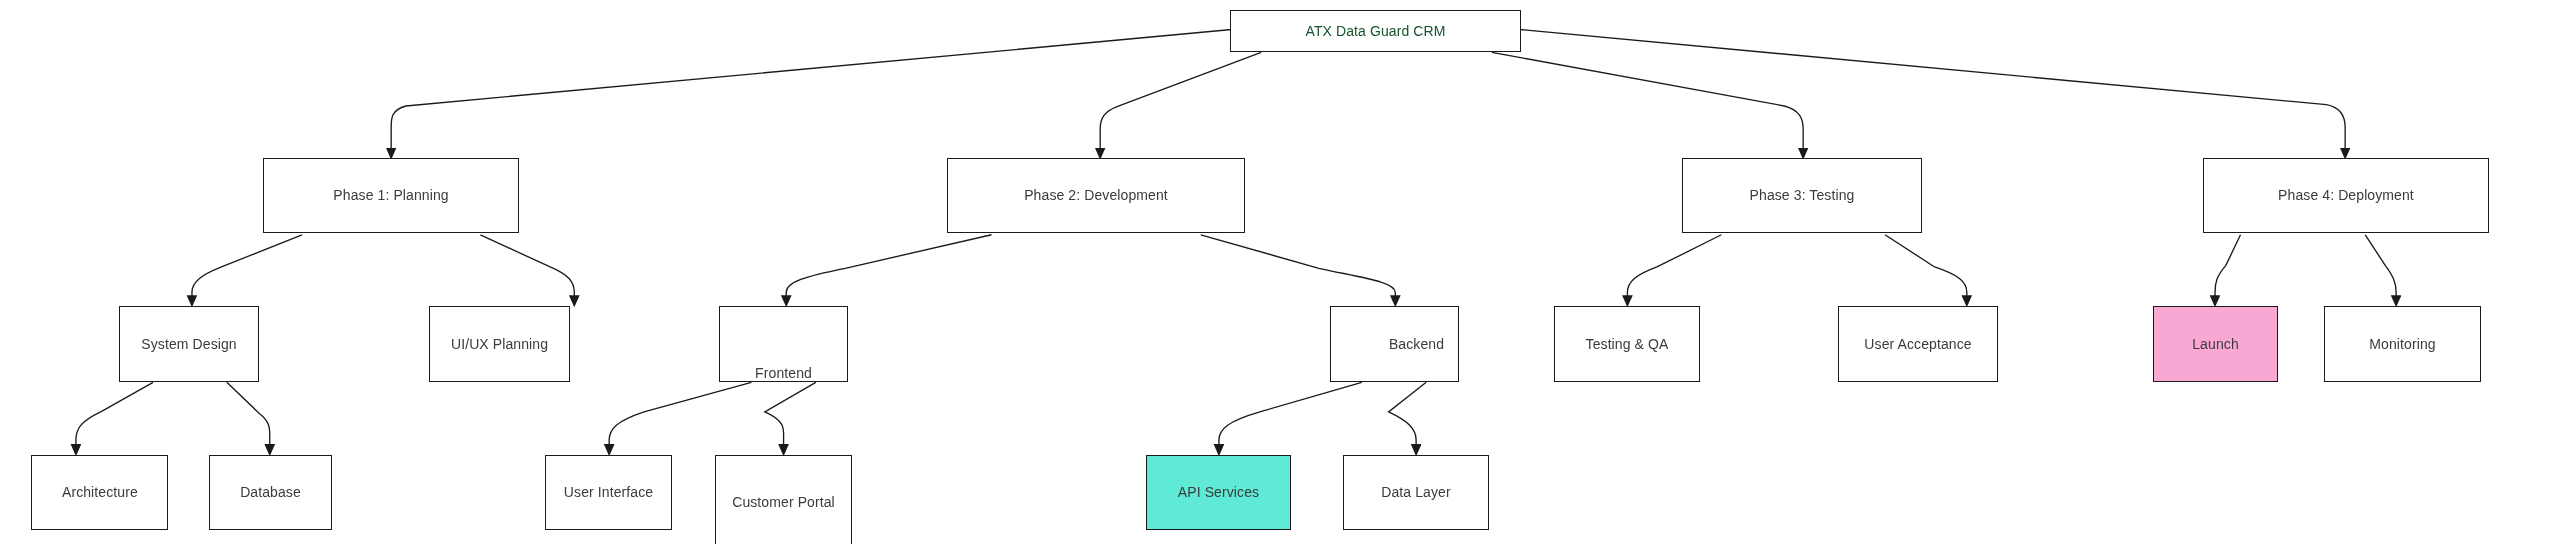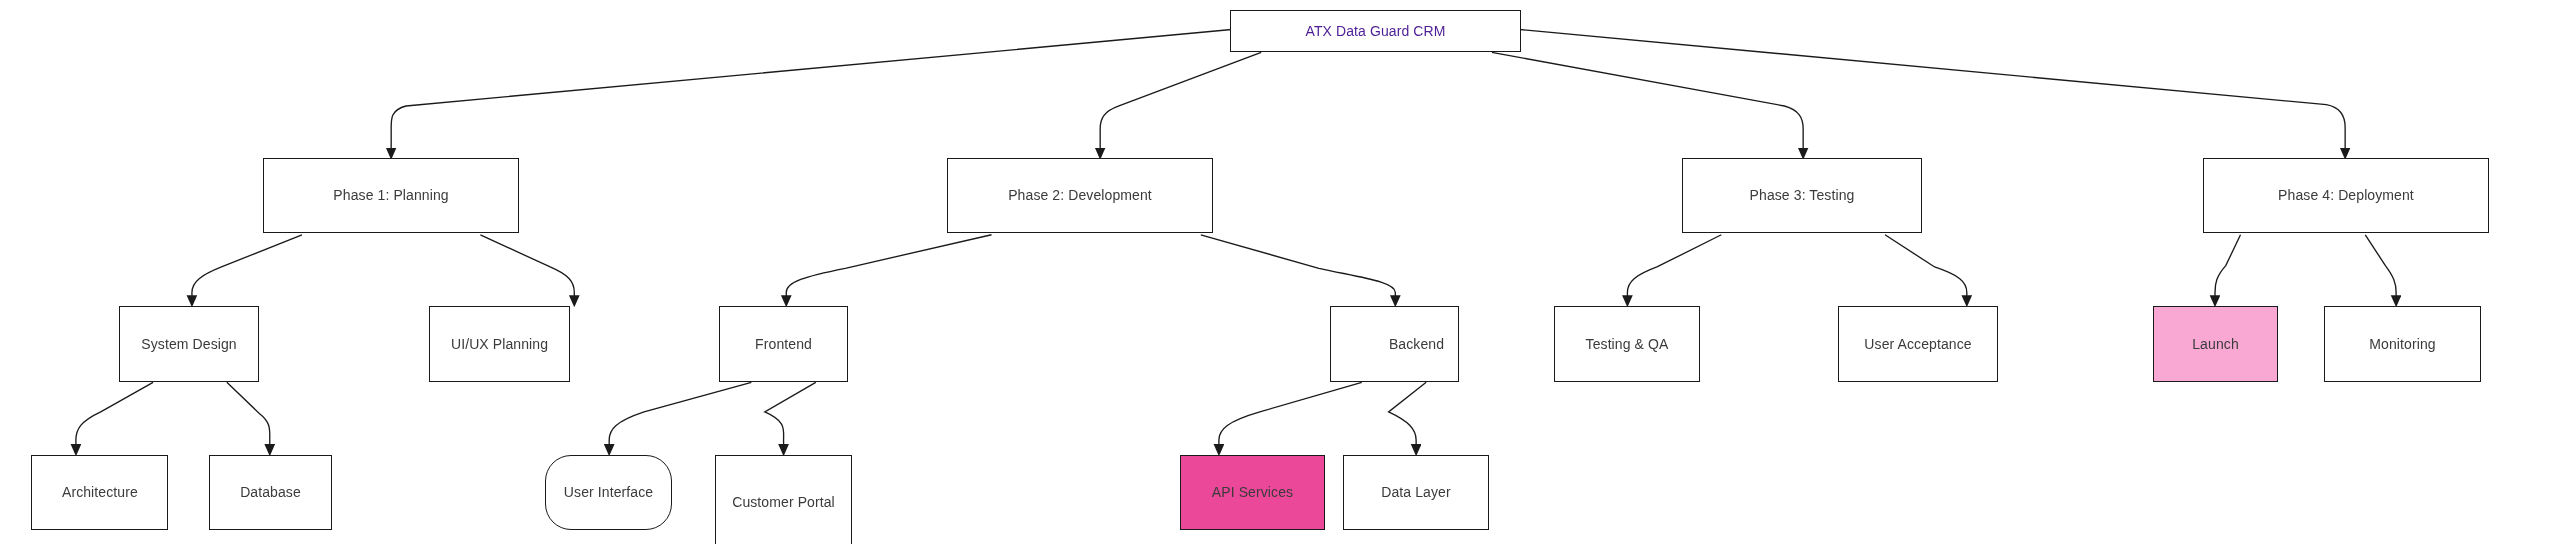--- a/index.html
+++ b/index.html
@@ -72,41 +72,41 @@
         <path d="M 338,570 L 386,616 C 404,630 402,640 402,656 L 402,664" fill="none" stroke="#1a1a1a" stroke-width="2" marker-end="url(#arrowhead)"></path>
         <path d="M 1120,570 L 960,614 C 918,628 908,640 908,656 L 908,664" fill="none" stroke="#1a1a1a" stroke-width="2" marker-end="url(#arrowhead)"></path>
         <path d="M 1216,570 L 1140,614 C 1172,628 1168,640 1168,656 L 1168,664" fill="none" stroke="#1a1a1a" stroke-width="2" marker-end="url(#arrowhead)"></path>
         <path d="M 2030,570 L 1878,614 C 1830,628 1817,640 1817,656 L 1817,664" fill="none" stroke="#1a1a1a" stroke-width="2" marker-end="url(#arrowhead)"></path>
         <path d="M 2126,570 L 2070,614 C 2100,628 2111,640 2111,656 L 2111,664" fill="none" stroke="#1a1a1a" stroke-width="2" marker-end="url(#arrowhead)"></path>
       </g>
   </svg>
 
   <div id="nodes">
       <div class="node" style="left: 1230px; top: 10px; width: 291px; height: 42px; background: rgb(255, 255, 255); border-color: rgb(26, 26, 26);">
-        <span class="node-label" style="color: #4c1d95;">ATX Data Guard CRM</span>
+        <span class="node-label" style="color: #14532d;">ATX Data Guard CRM</span>
       </div>
       <div class="node" style="left: 263px; top: 158px; width: 256px; height: 75px; background: rgb(255, 255, 255); border-color: rgb(26, 26, 26);">
         <span class="node-label" style="color: rgb(59, 59, 59);">Phase 1: Planning</span>
       </div>
-      <div class="node" style="left: 947px; top: 158px; width: 266px; height: 75px; background: rgb(255, 255, 255); border-color: rgb(26, 26, 26);">
+      <div class="node" style="left: 947px; top: 158px; width: 298px; height: 75px; background: rgb(255, 255, 255); border-color: rgb(26, 26, 26);">
         <span class="node-label" style="color: rgb(59, 59, 59);">Phase 2: Development</span>
       </div>
       <div class="node" style="left: 1682px; top: 158px; width: 240px; height: 75px; background: rgb(255, 255, 255); border-color: rgb(26, 26, 26);">
         <span class="node-label" style="color: rgb(59, 59, 59);">Phase 3: Testing</span>
       </div>
       <div class="node" style="left: 2203px; top: 158px; width: 286px; height: 75px; background: rgb(255, 255, 255); border-color: rgb(26, 26, 26);">
         <span class="node-label" style="color: rgb(59, 59, 59);">Phase 4: Deployment</span>
       </div>
       <div class="node" style="left: 119px; top: 306px; width: 140px; height: 76px; background: rgb(255, 255, 255); border-color: rgb(26, 26, 26);">
         <span class="node-label" style="color: rgb(59, 59, 59);">System Design</span>
       </div>
       <div class="node" style="left: 429px; top: 306px; width: 141px; height: 76px; background: rgb(255, 255, 255); border-color: rgb(26, 26, 26);">
         <span class="node-label" style="color: rgb(59, 59, 59);">UI/UX Planning</span>
       </div>
-      <div class="node" style="left: 719px; top: 306px; width: 129px; height: 76px; background: rgb(255, 255, 255); border-color: rgb(26, 26, 26);">
+      <div class="node" style="left: 719px; top: 306px; width: 129px; height: 76px; background: rgb(255, 255, 255); border-color: rgb(26, 26, 26); align-items: flex-end;">
         <span class="node-label" style="color: rgb(59, 59, 59);">Frontend</span>
       </div>
       <div class="node" style="left: 1330px; top: 306px; width: 129px; height: 76px; background: rgb(255, 255, 255); border-color: rgb(26, 26, 26); padding-left: 44px;">
         <span class="node-label" style="color: rgb(59, 59, 59);">Backend</span>
       </div>
       <div class="node" style="left: 1554px; top: 306px; width: 146px; height: 76px; background: rgb(255, 255, 255); border-color: rgb(26, 26, 26);">
         <span class="node-label" style="color: rgb(59, 59, 59);">Testing &amp; QA</span>
       </div>
       <div class="node" style="left: 1838px; top: 306px; width: 160px; height: 76px; background: rgb(255, 255, 255); border-color: rgb(26, 26, 26);">
         <span class="node-label" style="color: rgb(59, 59, 59);">User Acceptance</span>
@@ -116,27 +116,27 @@
       </div>
       <div class="node" style="left: 2324px; top: 306px; width: 157px; height: 76px; background: rgb(255, 255, 255); border-color: rgb(26, 26, 26);">
         <span class="node-label" style="color: rgb(59, 59, 59);">Monitoring</span>
       </div>
       <div class="node" style="left: 7.4px; top: 455px; width: 137px; height: 75px; background: rgb(255, 255, 255); border-color: rgb(26, 26, 26); margin-left: 24px;">
         <span class="node-label" style="color: rgb(59, 59, 59);">Architecture</span>
       </div>
       <div class="node" style="left: 209px; top: 455px; width: 123px; height: 75px; background: rgb(255, 255, 255); border-color: rgb(26, 26, 26);">
         <span class="node-label" style="color: rgb(59, 59, 59);">Database</span>
       </div>
-      <div class="node" style="left: 545px; top: 455px; width: 127px; height: 75px; background: rgb(255, 255, 255); border-color: rgb(26, 26, 26); border-radius: 26px;">
+      <div class="node" style="left: 545px; top: 455px; width: 127px; height: 75px; background: rgb(255, 255, 255); border-color: rgb(26, 26, 26);">
         <span class="node-label" style="color: rgb(59, 59, 59);">User Interface</span>
       </div>
       <div class="node" style="left: 715px; top: 455px; width: 137px; height: 94px; background: rgb(255, 255, 255); border-color: rgb(26, 26, 26);">
         <span class="node-label" style="color: rgb(59, 59, 59);">Customer Portal</span>
       </div>
-      <div class="node" style="left: 1146px; top: 455px; width: 145px; height: 75px; background: #ec4899; border-color: rgb(26, 26, 26); margin-left: 34px;">
+      <div class="node" style="left: 1146px; top: 455px; width: 145px; height: 75px; background: #5eead4; border-color: rgb(26, 26, 26);">
         <span class="node-label" style="color: rgb(59, 59, 59);">API Services</span>
       </div>
       <div class="node" style="left: 1343px; top: 455px; width: 146px; height: 75px; background: rgb(255, 255, 255); border-color: rgb(26, 26, 26);">
         <span class="node-label" style="color: rgb(59, 59, 59);">Data Layer</span>
       </div>
     </div>
 
 </div>
 
 

